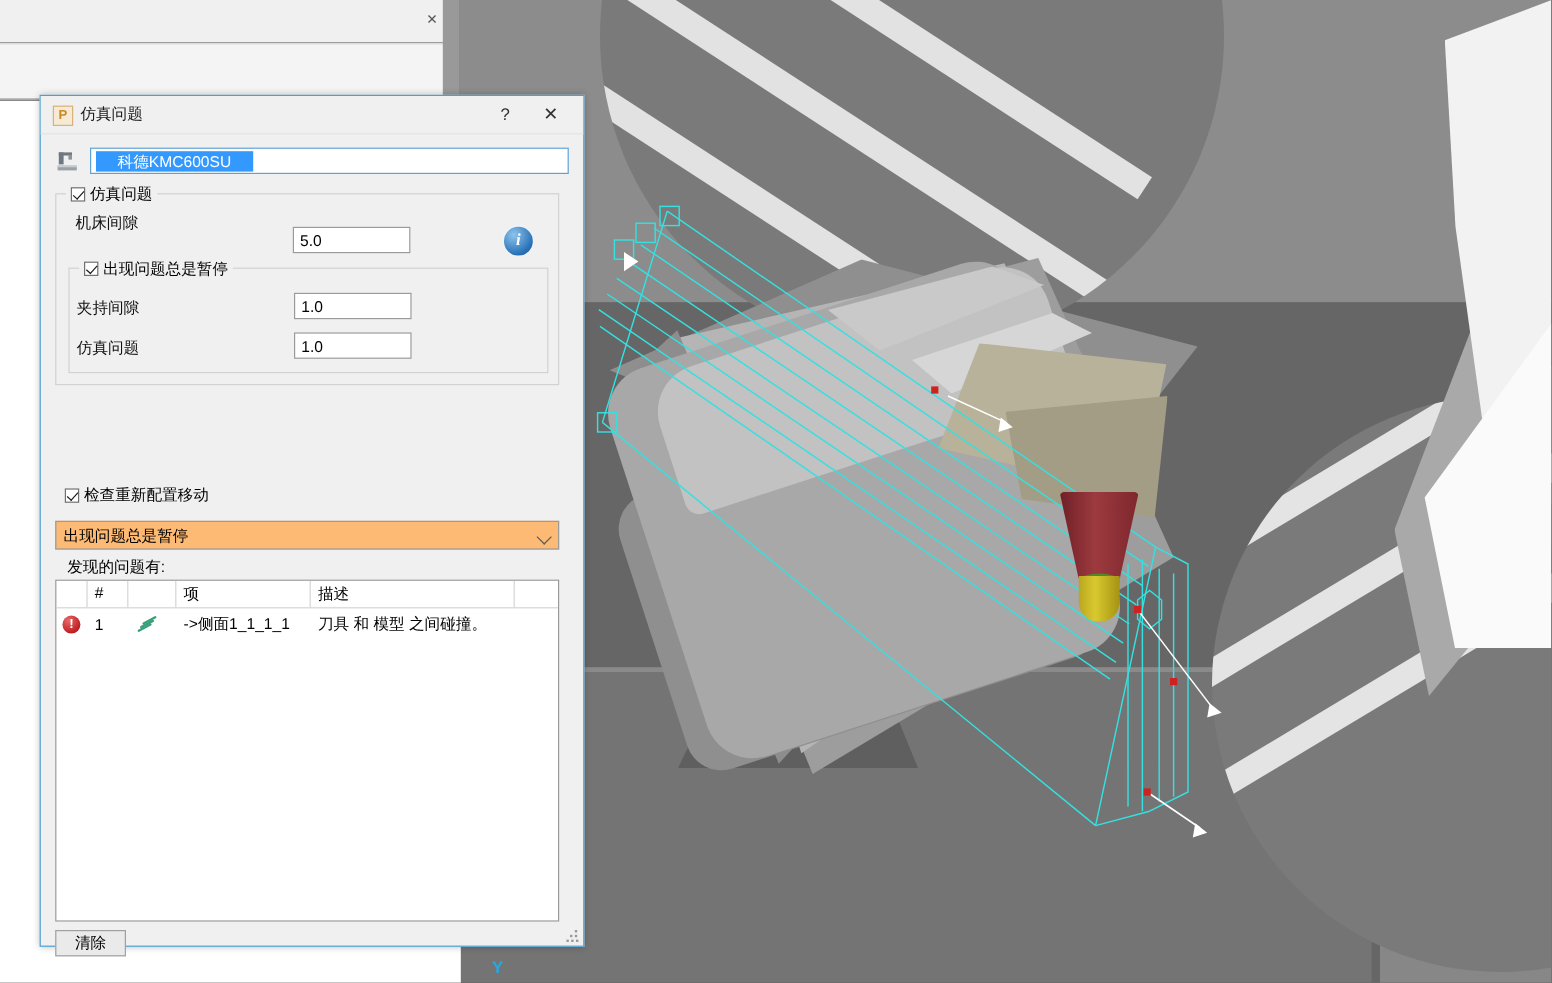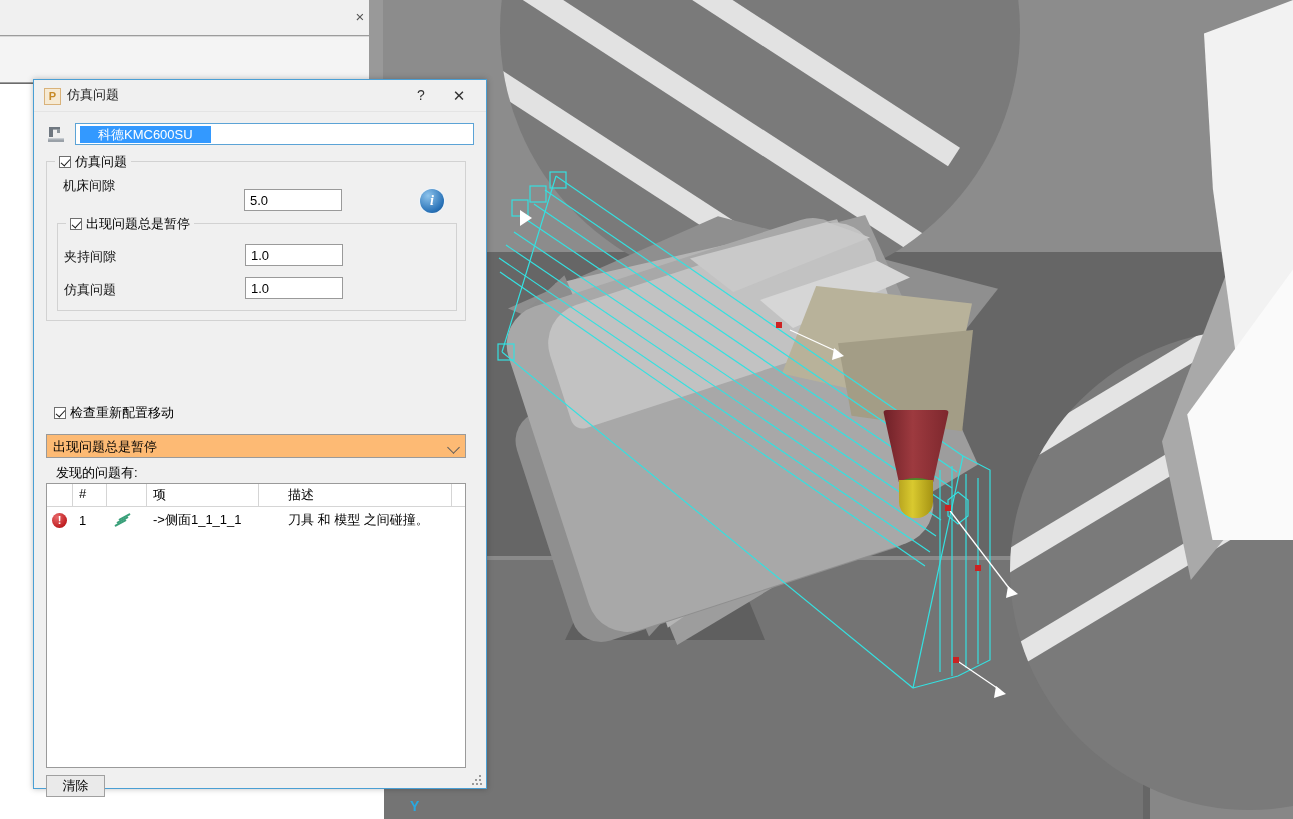--- a/index.html
+++ b/index.html
@@ -148,21 +148,21 @@
 
   
   .tbl{position:absolute;left:12px;top:412px;width:420px;height:245px;background:#fff;
       border:1px solid #9a9a9a;box-sizing:border-box;overflow:hidden;}
   .tbl-head{display:flex;height:22px;border-bottom:1px solid #d5d5d5;font-size:13px;}
   .tbl-head div{padding:2px 6px;box-sizing:border-box;border-right:1px solid #d5d5d5;}
   .c-icon{width:26px;}
   .c-num{width:34px;}
   .c-mark{width:40px;}
   .c-item{width:112px;}
-  .c-desc{width:170px;border-right:1px solid #d5d5d5;margin-left:23px;}
+  .c-desc{width:170px;border-right:1px solid #d5d5d5;}
   .tbl-row{display:flex;height:26px;align-items:center;font-size:13px;}
   .tbl-row>div{padding:0 6px;box-sizing:border-box;}
   .err-icon{width:15px;height:15px;border-radius:50%;background:radial-gradient(circle at 34% 28%,#e8686a,#c01f22 70%,#8f1315);
       color:#fff;font-size:11px;font-weight:bold;text-align:center;line-height:15px;margin-left:-1px;}
   .path-icon{display:inline-block;width:18px;height:12px;position:relative;}
   .path-icon i{position:absolute;display:block;height:2px;background:#3aa07a;border-radius:1px;transform:rotate(-28deg);}
 
   
   .btn{position:absolute;background:#eaeaea;border:1px solid #a0a0a0;box-sizing:border-box;
       font-size:13px;text-align:center;font-family:"Liberation Sans",sans-serif;color:#000;cursor:default;}

